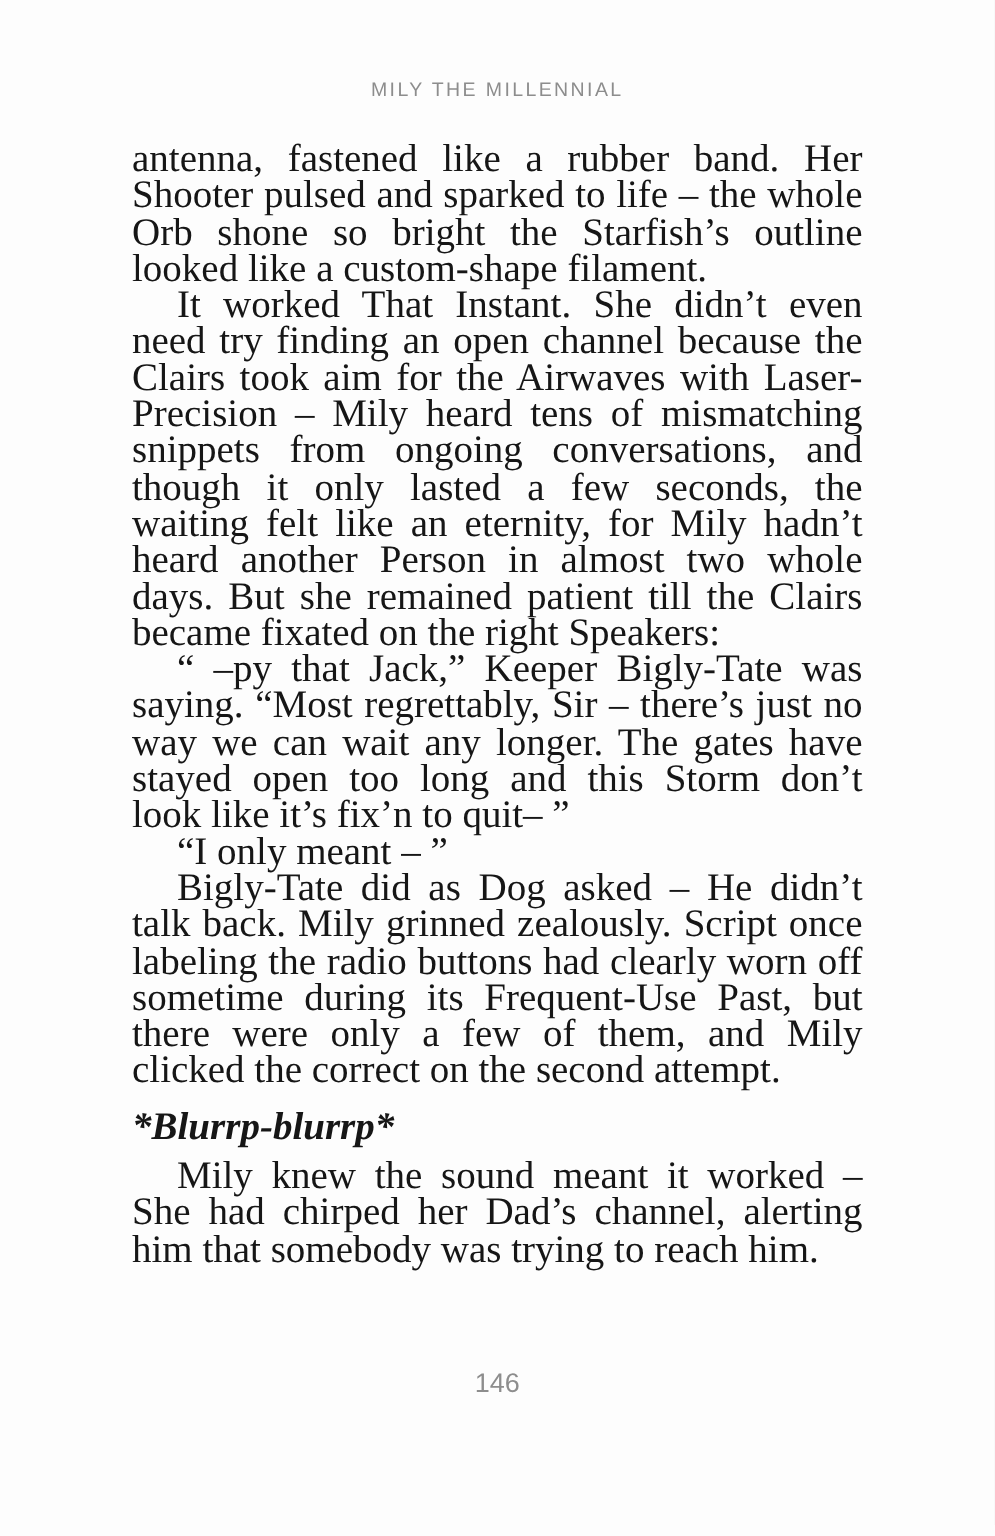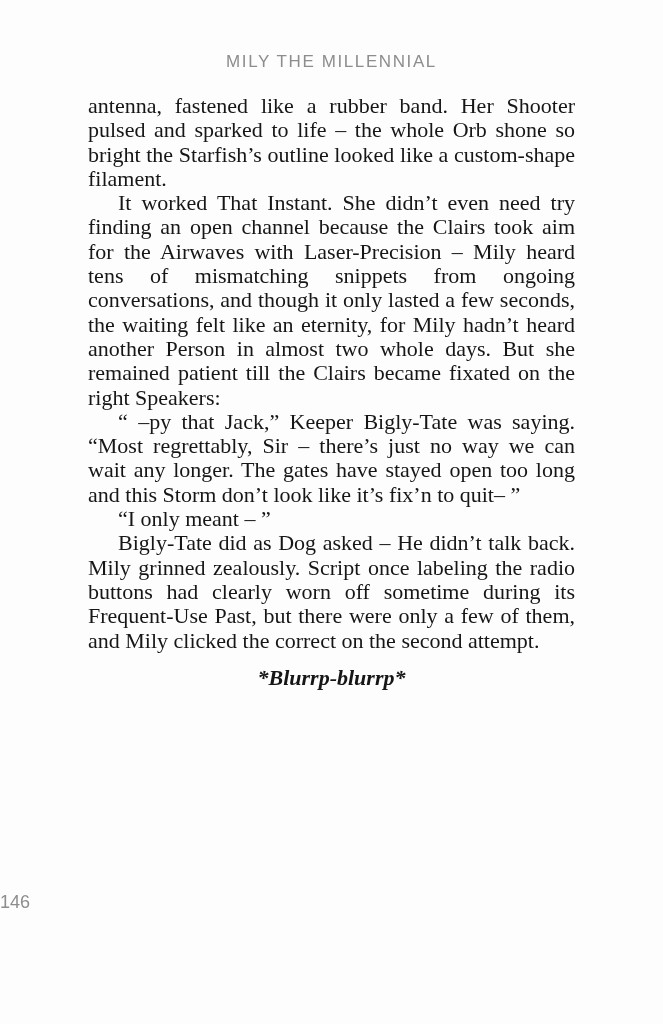--- a/index.html
+++ b/index.html
@@ -13,51 +13,51 @@
     width: 663px; height: 1024px;
     background: #fdfdfd;
     overflow: hidden;
   }
   .running-head {
     position: absolute;
     top 0; left: 0; right: 0;
     top: 52px;
     text-align: center;
     font-family: "Liberation Sans", sans-serif;
-    font-size: 17px;
+    font-size: 13px;
     letter-spacing: 1.6px;
     color: #8d8d8d;
   }
   .text-block {
     position: absolute;
     left: 88px;
     width: 487px;
     top: 94px;
-    font-size: 22px;
+    font-size: 26px;
     line-height: 24.3px;
     color: #161616;
     text-align: justify;
   }
   .text-block p {
     margin: 0;
     text-indent: 30px;
   }
   .text-block p.no-indent { text-indent: 0; }
   .i { }
   .sound-line {
     margin: 13px 0 9px 0 !important;
     text-indent: 0 !important;
-    text-align: center;
     font-weight: bold;
     font-style: italic;
   }
   .folio {
     position: absolute;
     left: 0; right: 0;
-    top: 892px;
+    top: 912px;
+    text-align: center;
     font-family: "Liberation Sans", sans-serif;
     font-size: 18px;
     color: #8d8d8d;
   }
 </style>
 </head>
 <body>
 
 <div class="book-page">
 
@@ -82,20 +82,23 @@
       <span class="i">“I only meant – ”</span>
     </p>
 
 
     <p>
       <span>Bigly-Tate did as Dog asked – He didn’t talk back. Mily grinned zealously. Script once labeling the radio buttons had clearly worn off sometime during its Frequent-Use Past, but there were only a few of them, and Mily clicked the correct on the second attempt.</span>
     </p>
 
     <p class="sound-line">*Blurrp-blurrp*</p>
 
+    <p>
+      <span>Mily knew the sound meant it worked – She had </span><span class="i">chirped</span><span> her Dad’s channel, alerting him that </span><span class="i">somebody</span><span> was trying to reach him.</span>
+    </p>
 
 
 
   </div>
 
   <div class="folio">146</div>
 
 </div>
 
 </body></html>

